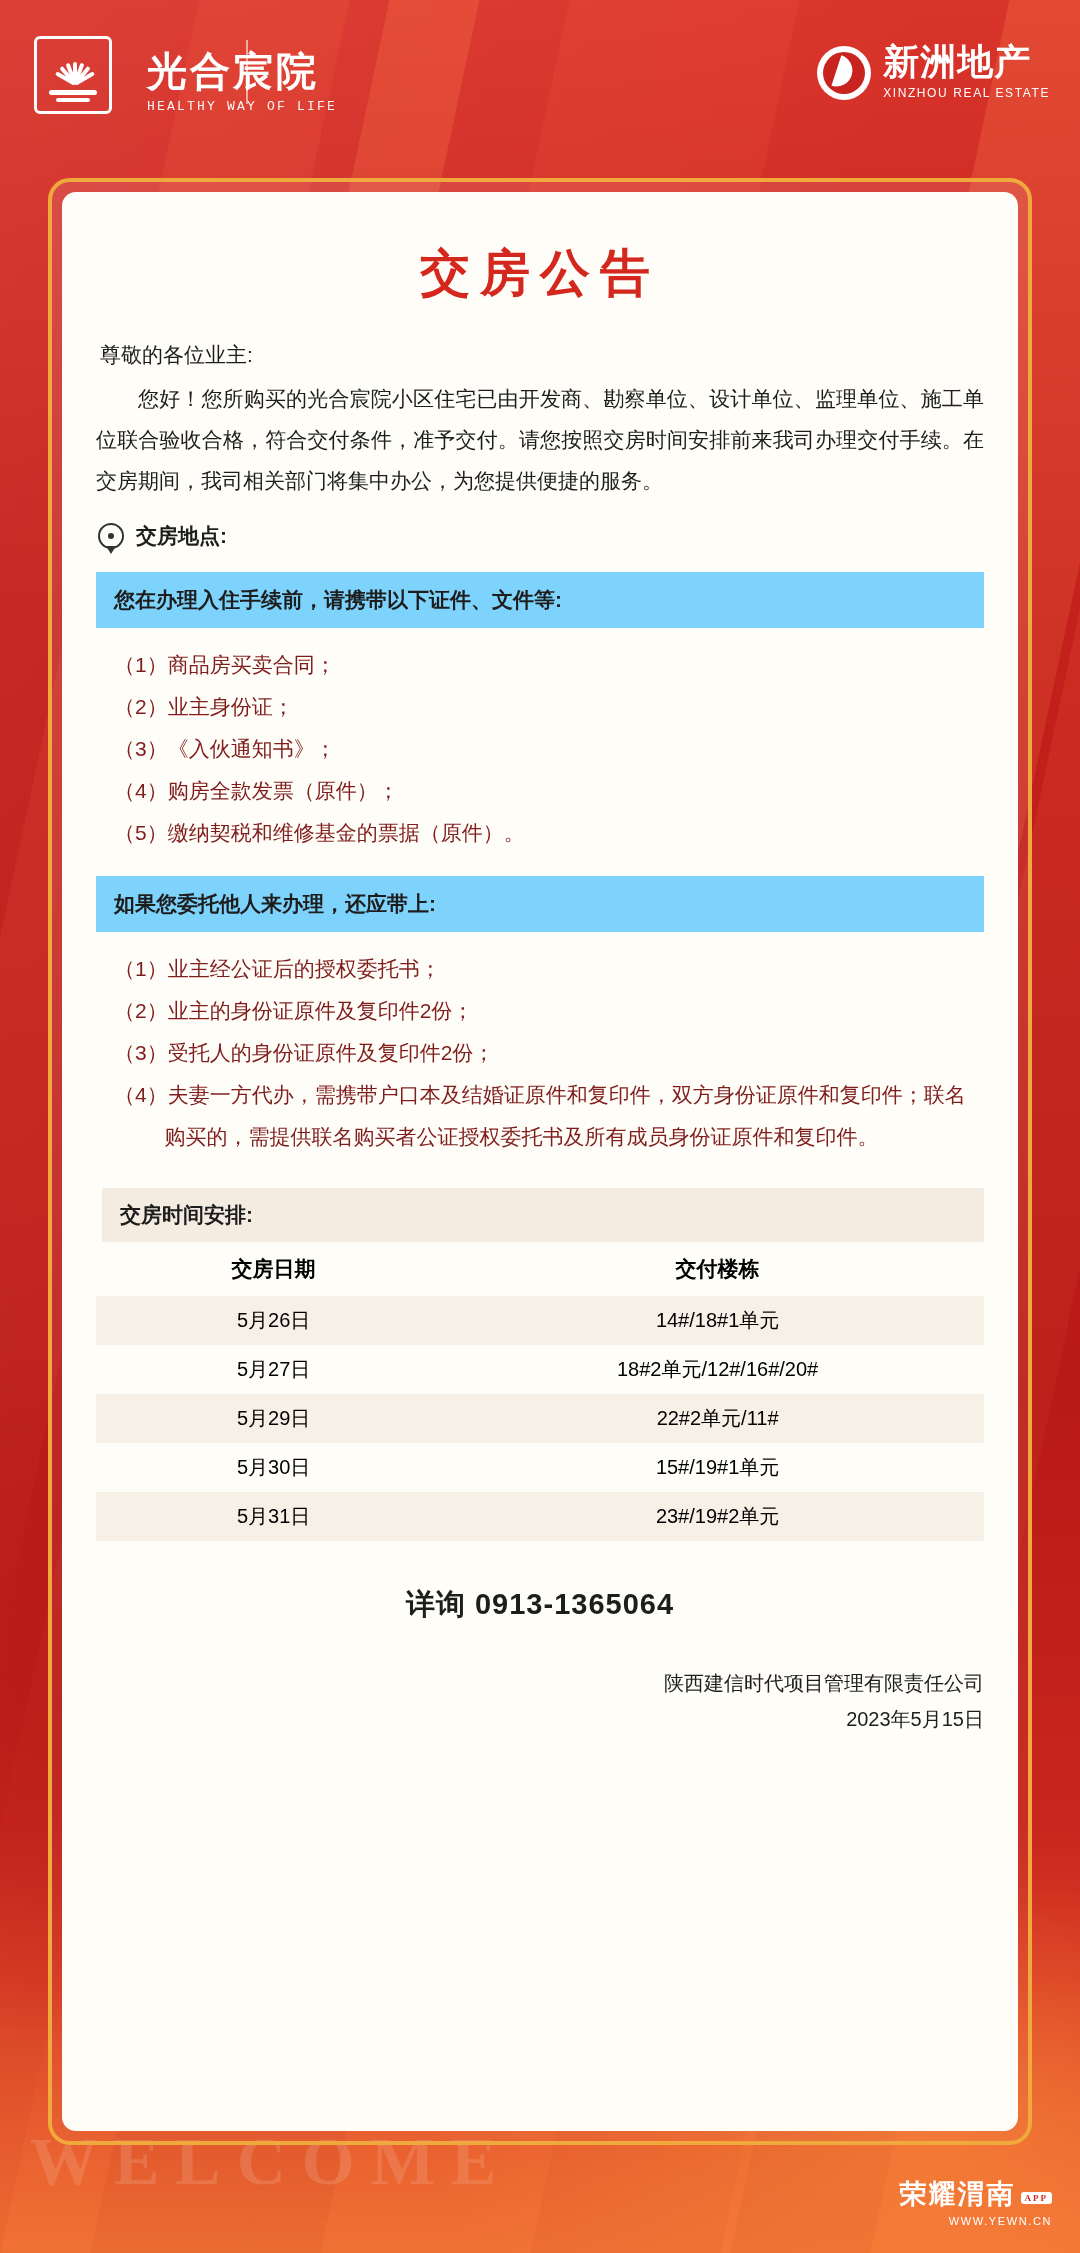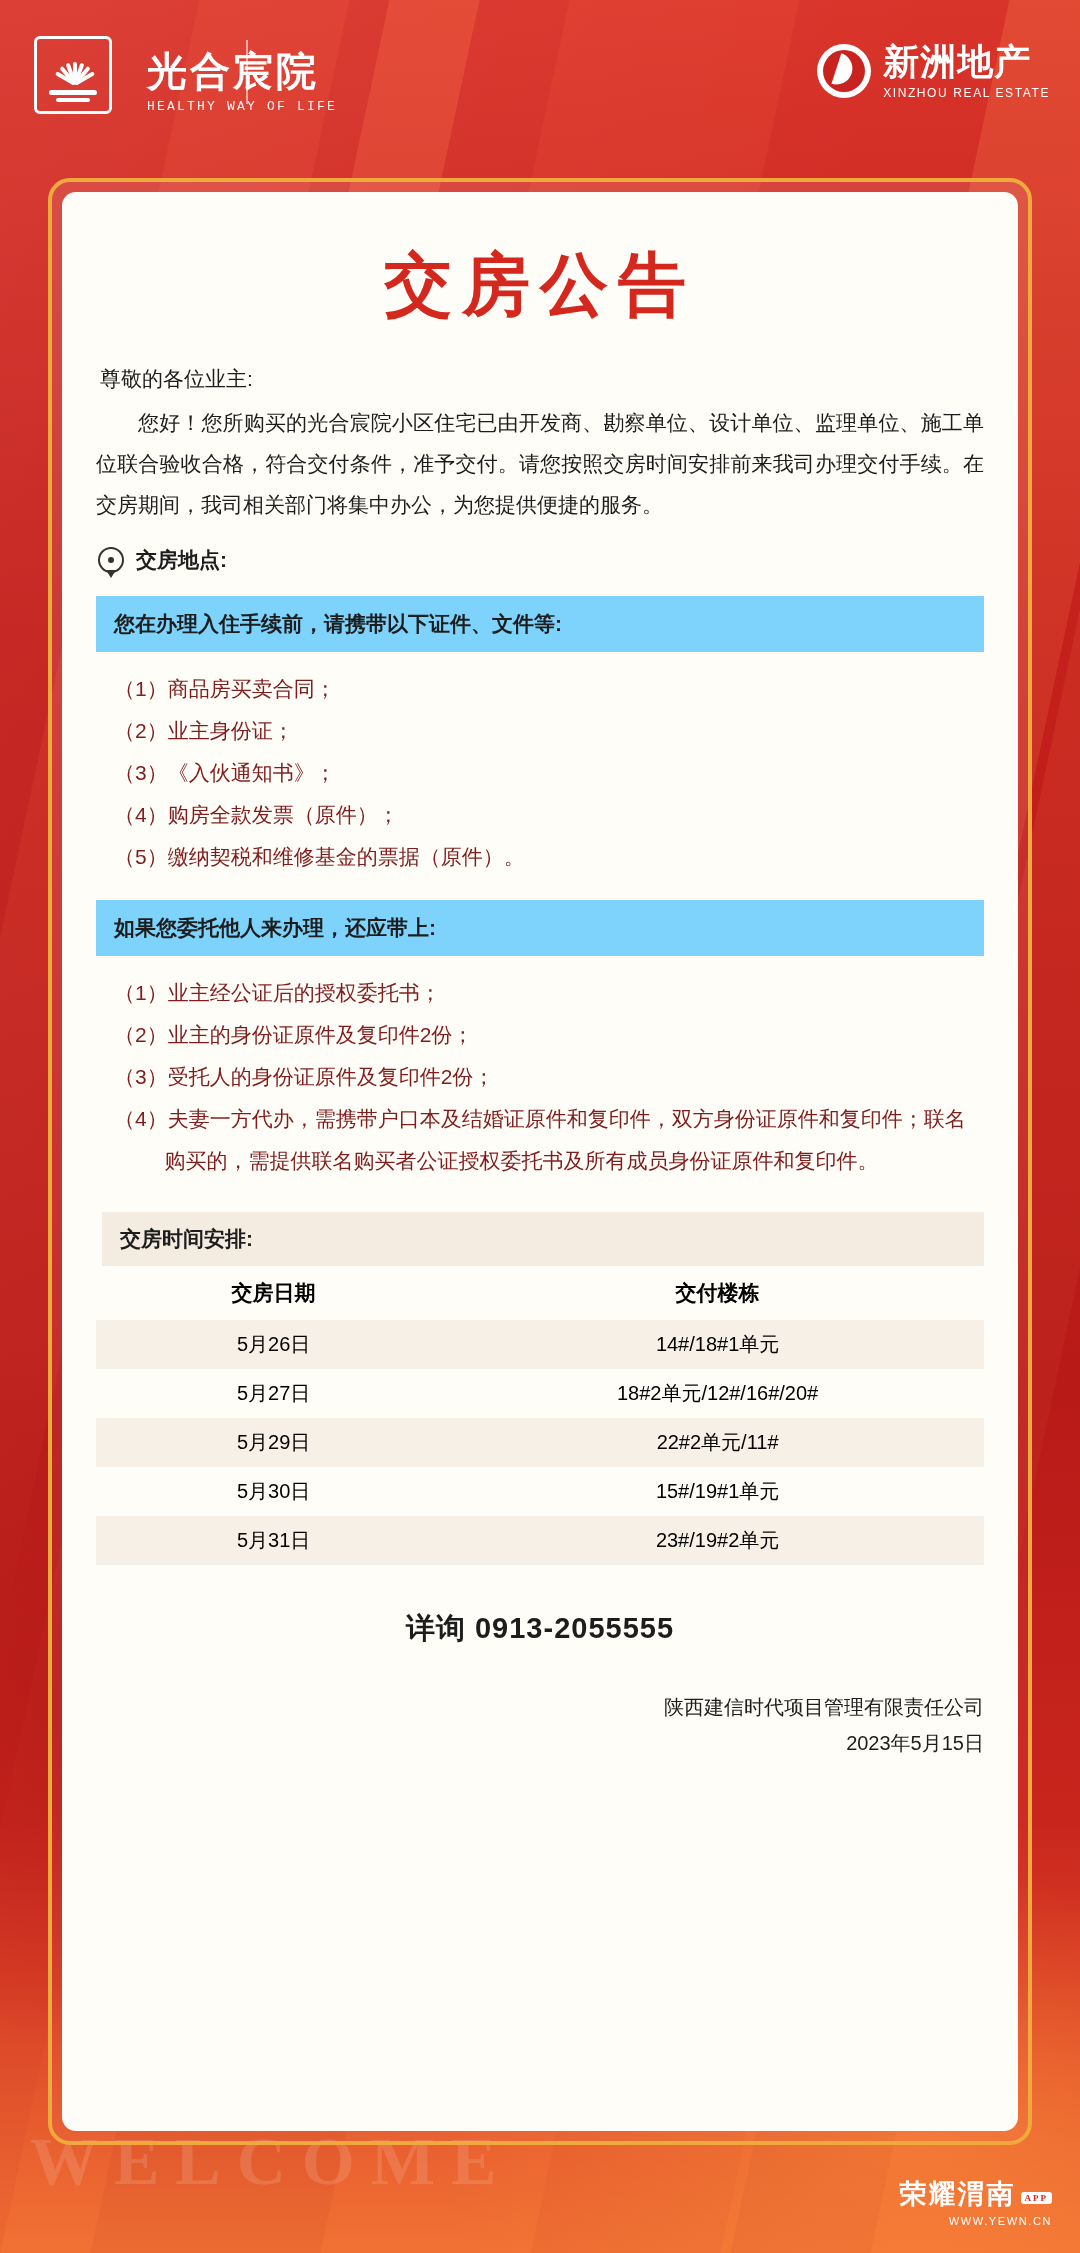--- a/index.html
+++ b/index.html
@@ -146,21 +146,21 @@
     width: 2px;
     height: 64px;
     background: rgba(255,255,255,.55);
   }
 
   .logo-right {
     position: absolute;
     right: 30px;
     top: 44px;
     display: flex;
-    align-items: flex-start;
+    align-items: flex-end;
   }
   .xz-badge {
     width: 54px; height: 54px;
     border-radius: 50%;
     background: #fff;
     position: relative;
     flex: none;
     overflow: hidden;
   }
   .xz-badge::before {
@@ -213,21 +213,21 @@
     border-radius: 14px;
     box-sizing: border-box;
     padding: 32px 34px 26px 34px;
     overflow: hidden;
     position: relative;
   }
 
   .title {
     text-align: center;
     color: #d4281e;
-    font-size: 68px;
+    font-size: 50px;
     font-weight: bold;
     letter-spacing: 10px;
     font-family: "Liberation Serif", "DejaVu Serif", serif;
     margin: 16px 0 34px 0;
   }
 
   .salutation {
     font-size: 21px;
     color: #1d1d1d;
     margin: 0 0 10px 4px;
@@ -475,21 +475,21 @@
           <td class="col-date">5月30日</td>
           <td class="col-bldg">15#/19#1单元</td>
         </tr>
         <tr>
           <td class="col-date">5月31日</td>
           <td class="col-bldg">23#/19#2单元</td>
         </tr>
       </tbody>
     </table>
 
-    <div class="phone">详询 0913-2055555</div>
+    <div class="phone">详询 0913-1365064</div>
 
     <div class="signature">
       <div>陕西建信时代项目管理有限责任公司</div>
       <div>2023年5月15日</div>
     </div>
 
   </div>
 </div>
 
 <div class="wm-brand">

